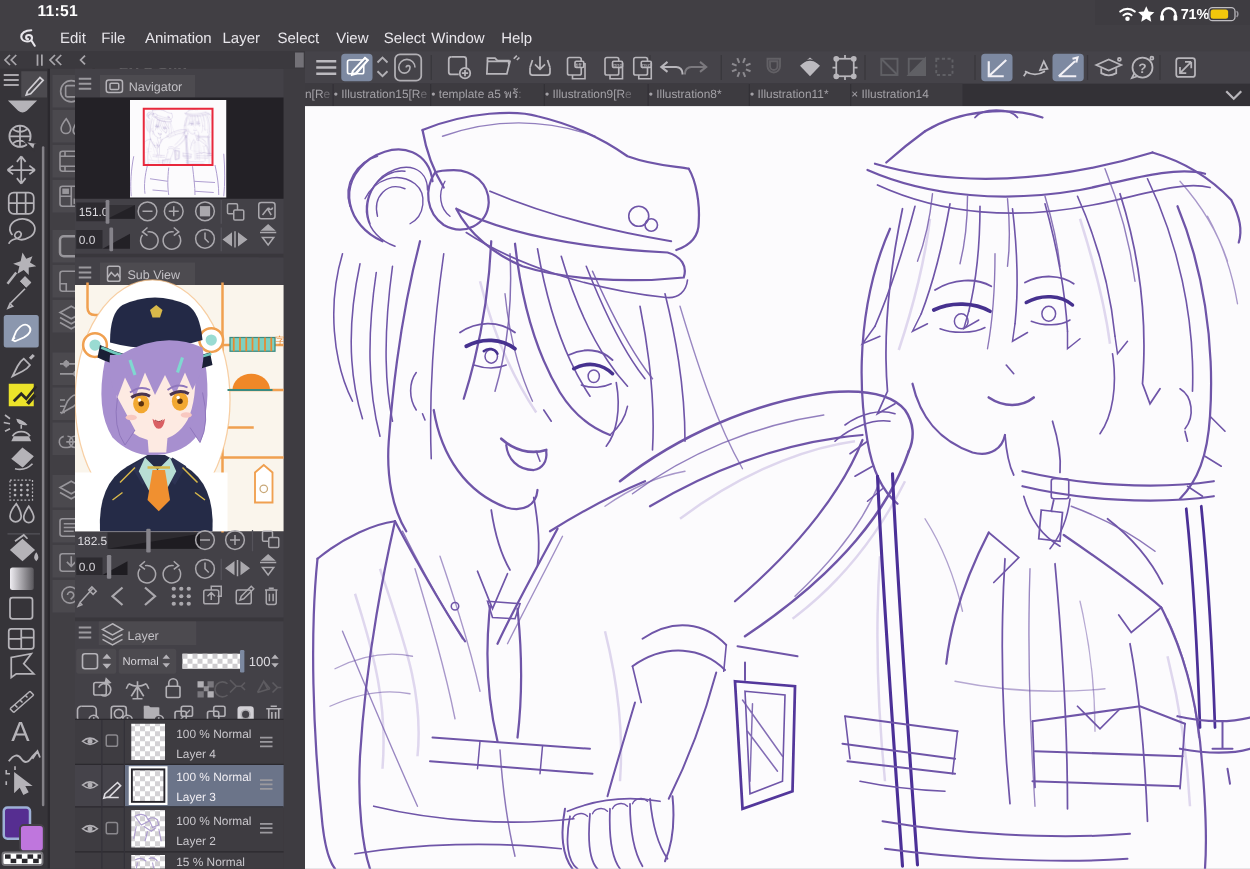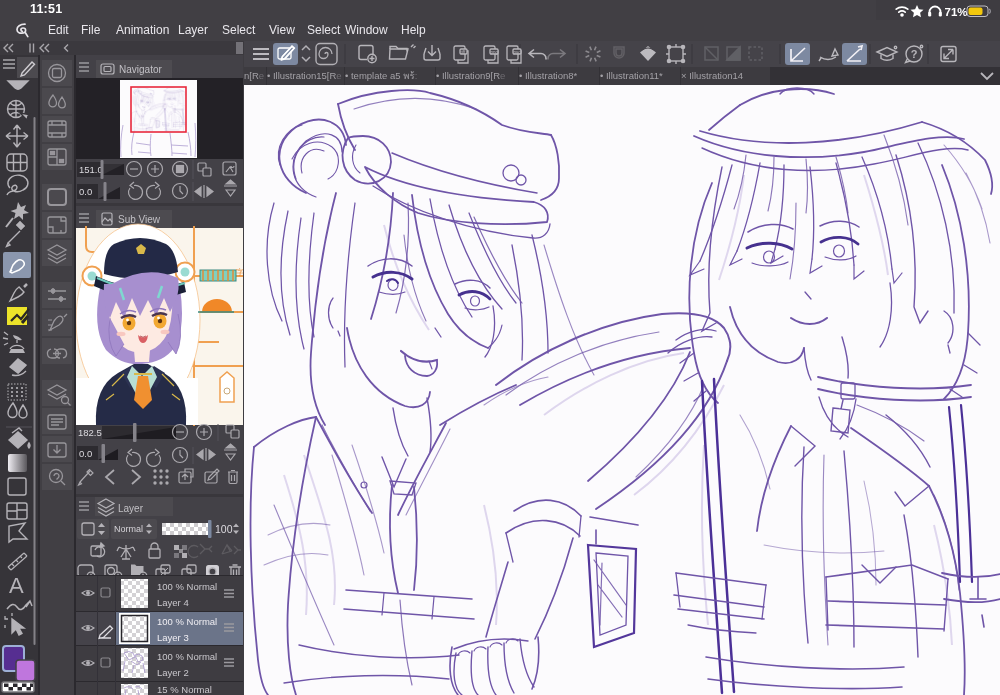--- a/index.html
+++ b/index.html
@@ -6,21 +6,21 @@
   html,body { width:1000px; height:695px; overflow:hidden; background:#3e3c41; font-family:"Liberation Sans", sans-serif; }
   .abs { position:absolute; }
   #stage { position:relative; width:1000px; height:695px; }
   .status { left:0; top:0; width:876px; height:20px; background:#413f44; color:#fff; }
   .menu { left:0; top:20px; width:1000px; height:21px; background:#413f44; color:#eceaef; }
   .menu span { display:inline-block; font-size:12px; color:#e8e6eb; }
   .collapse { left:0; top:41px; width:244px; height:14px; background:#3b393e; color:#a3a1a6; }
   .col1 { left:0; top:55px; width:38px; height:640px; background:#363439; }
   .col2 { left:40px; top:55px; width:34px; height:640px; background:#413f44; }
   .gapv { background:#2b292e; }
-  .panels { left:76px; top:55px; width:147px; height:640px; background:#434146; }
+  .panels { left:60px; top:55px; width:147px; height:640px; background:#434146; }
   .toolbar { left:244px; top:41px; width:756px; height:26px; background:#454349; }
   .tabbar { left:244px; top:67px; width:756px; height:18px; background:#333136; }
   .canvas { left:244px; top:85px; width:756px; height:610px; background:#fcfbfd; }
   .tab { position:absolute; top:0; height:18px; background:#3d3b40; color:#a3a1a6; font-size:9.5px; line-height:18px; text-align:left; white-space:nowrap; overflow:hidden; }
   svg { display:block; }
 </style>
 </head>
 <body>
 <div id="stage">
 

